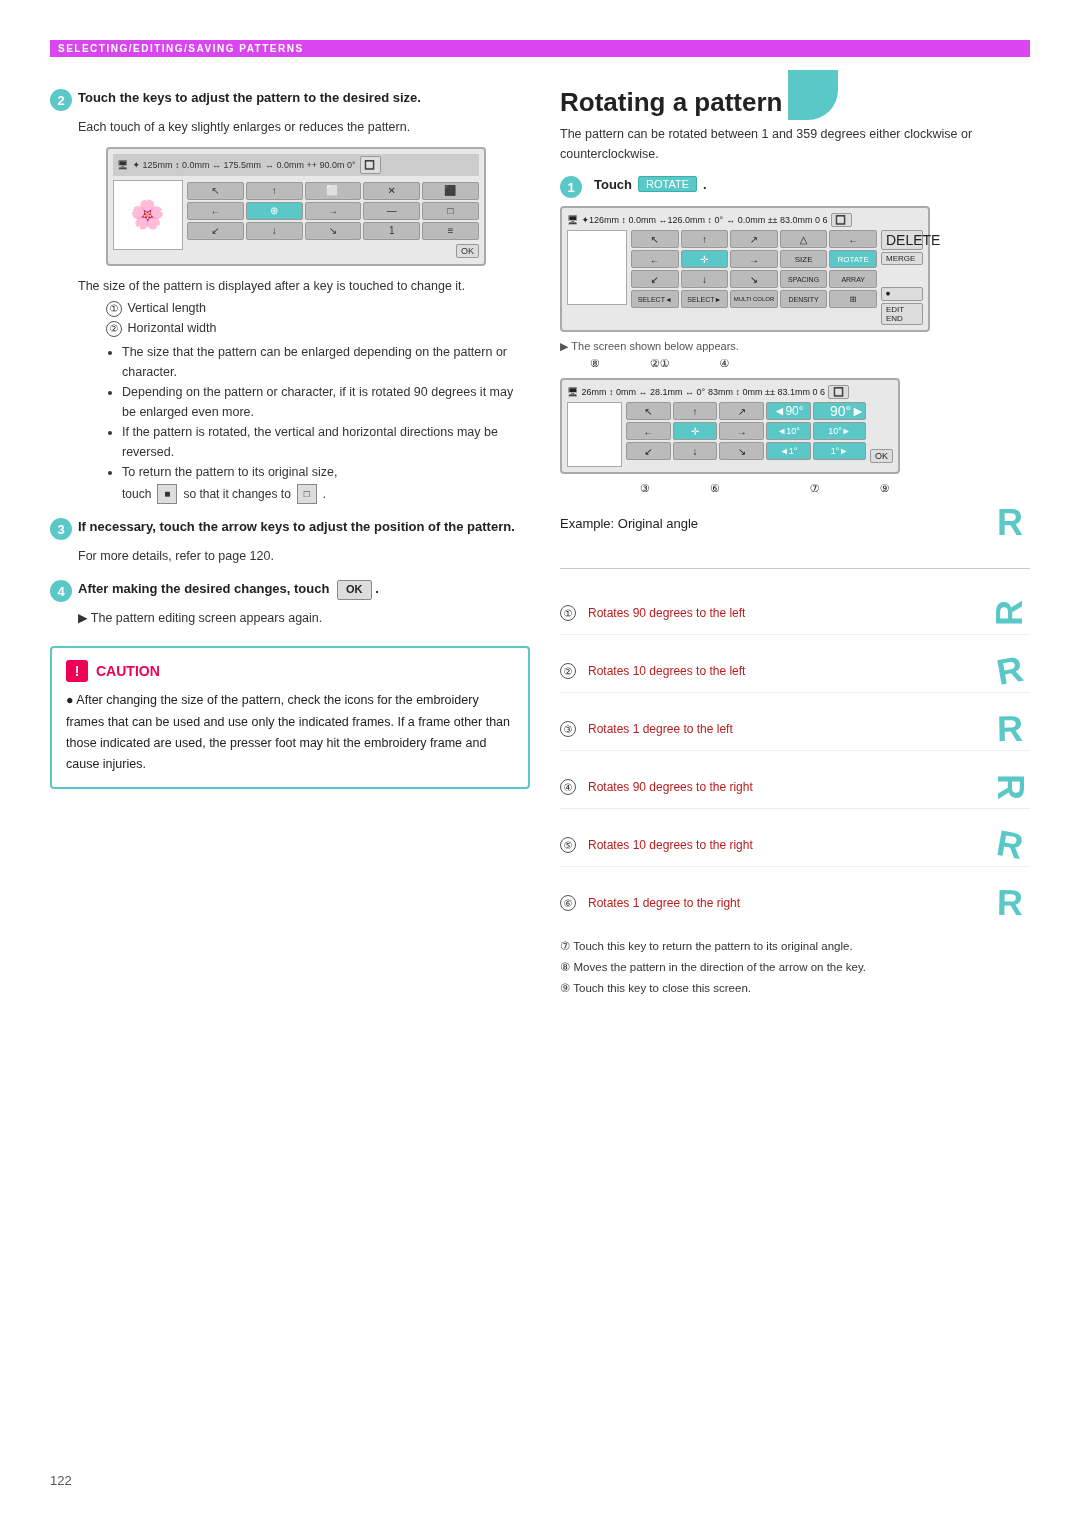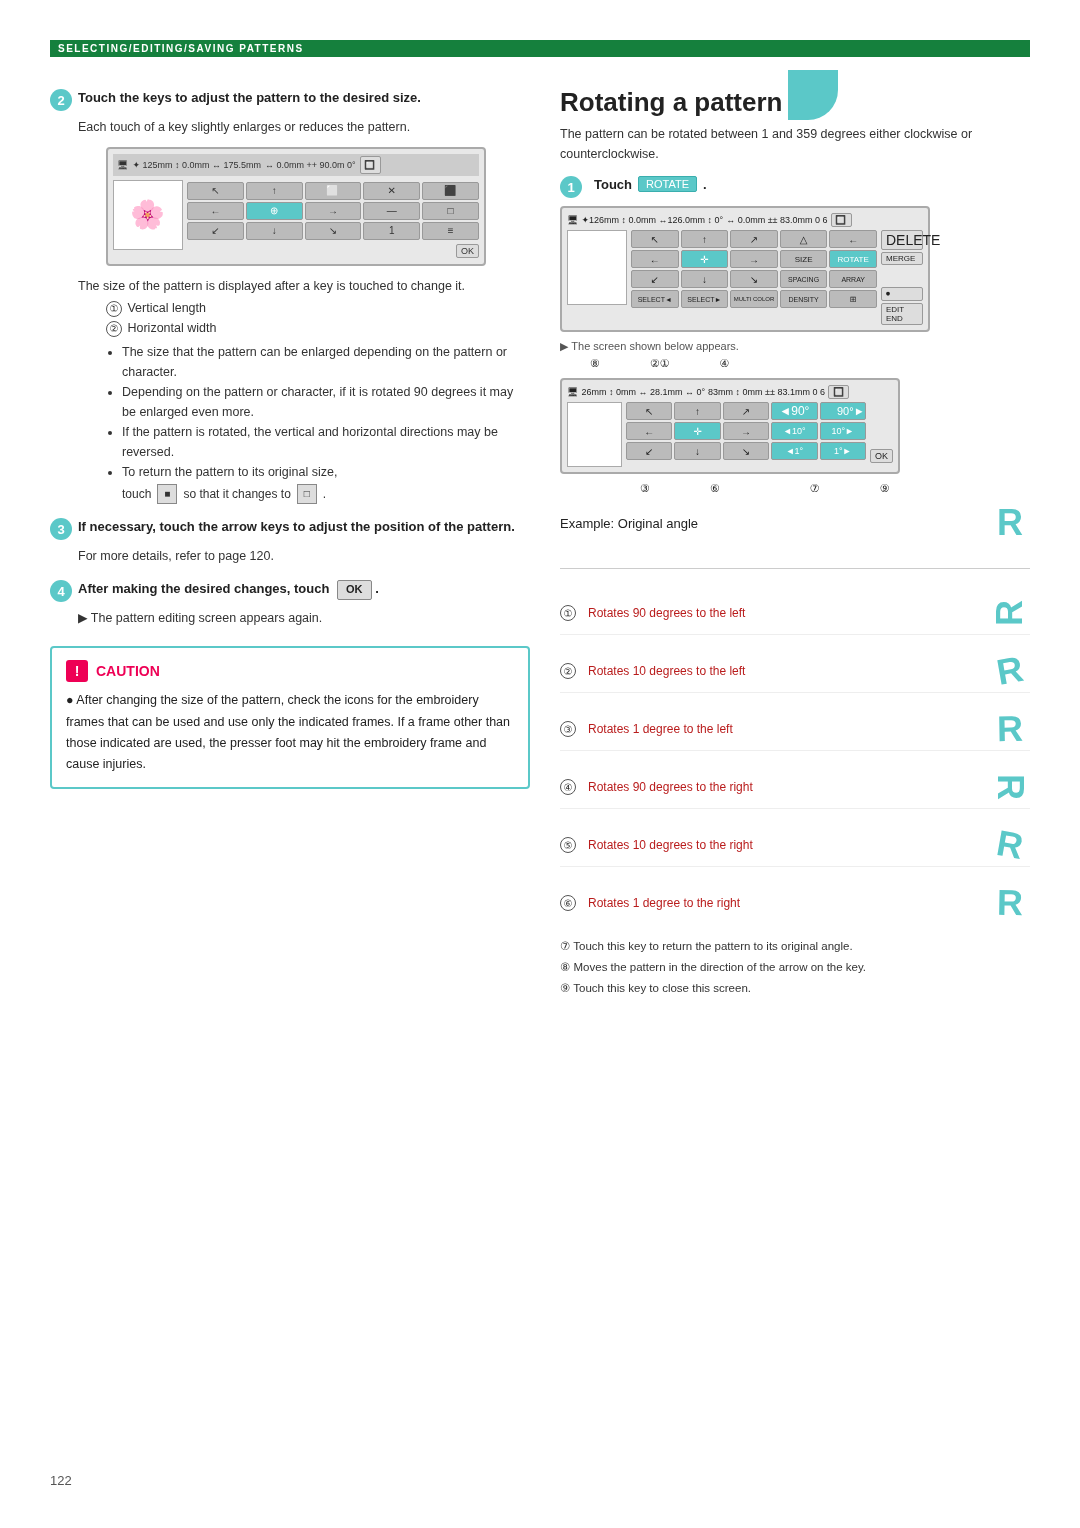--- a/index.html
+++ b/index.html
@@ -12,21 +12,21 @@
       min-height: 1528px;
     }
     .page {
       width: 1080px;
       min-height: 1528px;
       padding: 40px 50px 40px 50px;
       display: flex;
       flex-direction: column;
     }
     .top-bar {
-      background: #15803d;
+      background: #d946ef;
       color: #fff;
       font-size: 10px;
       letter-spacing: 1.5px;
       text-transform: uppercase;
       padding: 3px 8px;
       margin-bottom: 18px;
       font-weight: bold;
     }
     .two-col {
       display: flex;
@@ -489,21 +489,21 @@
           <span class="screen-btn">🔲</span>
         </div>
         <div style="display:flex;gap:4px;">
           <div style="width:55px;height:65px;background:#fff;border:1px solid #aaa;"></div>
           <div style="flex:1;">
             <div style="display:grid;grid-template-columns:repeat(5,1fr);gap:2px;">
               <div class="sgb">↖</div>
               <div class="sgb">↑</div>
               <div class="sgb">↗</div>
               <div class="sgb sgb-teal" style="font-size:12px;">◄90°</div>
-              <div class="sgb sgb-teal" style="font-size:11px;padding-left:16px;">90°►</div>
+              <div class="sgb sgb-teal" style="font-size:14px;padding-left:16px;">90°►</div>
               <div class="sgb">←</div>
               <div class="sgb sgb-teal">✛</div>
               <div class="sgb">→</div>
               <div class="sgb sgb-teal" style="font-size:9px;">◄10°</div>
               <div class="sgb sgb-teal" style="font-size:9px;">10°►</div>
               <div class="sgb">↙</div>
               <div class="sgb">↓</div>
               <div class="sgb">↘</div>
               <div class="sgb sgb-teal" style="font-size:9px;">◄1°</div>
               <div class="sgb sgb-teal" style="font-size:9px;">1°►</div>

